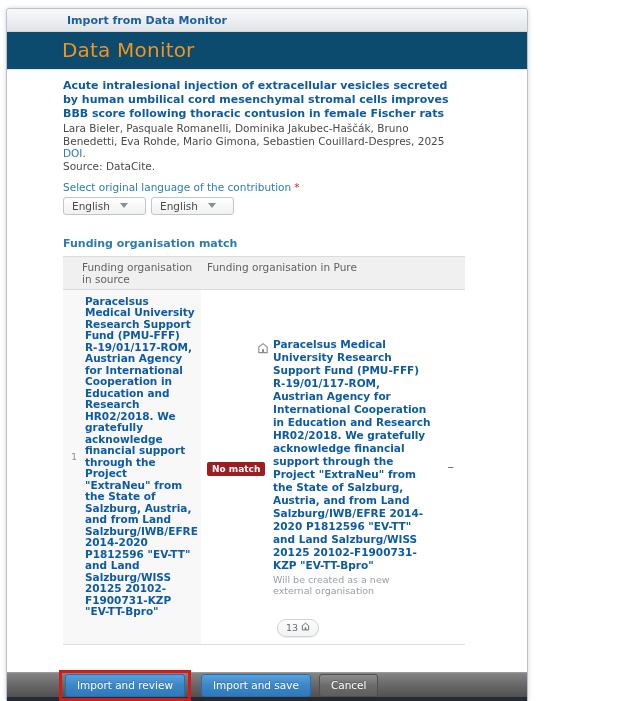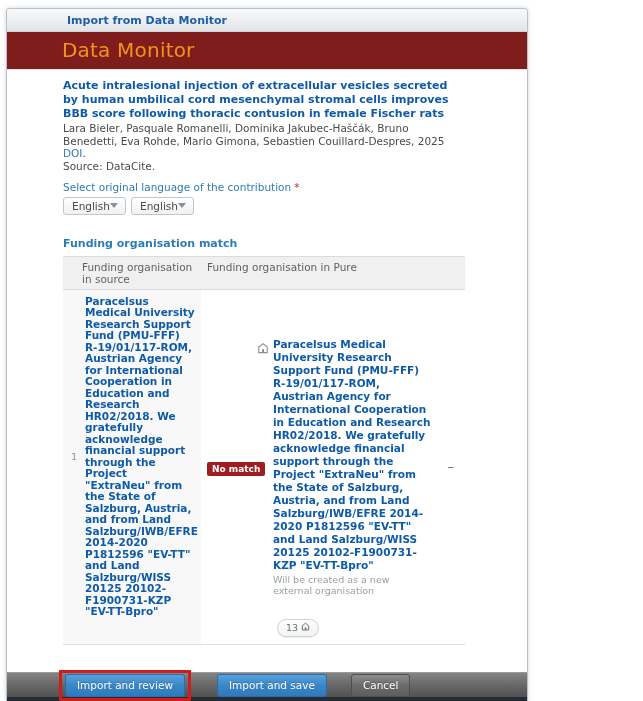--- a/index.html
+++ b/index.html
@@ -14,42 +14,42 @@
   }
 
   .titlebar {
     height:23px; line-height:23px;
     background:linear-gradient(#f8f9fa,#e2e5e8);
     border-bottom:1px solid #cdd2d7;
     padding-left:60px;
     font-size:11px; font-weight:bold; color:#1b5fa8;
   }
 
-  .app-title-wrap { padding:6px 0 7px 55px; border-bottom:1px solid #e3e5e7; background:#7f1d1d; }
+  .app-title-wrap { padding:6px 0 7px 55px; border-bottom:1px solid #e3e5e7; background:#0c4a6e; }
   .app-title { font-size:20px; color:#f3941d; letter-spacing:.2px; }
 
   .content { padding:0 62px 60px 56px; }
 
   .pub-title { margin-top:9px; font-size:11px; font-weight:bold; color:#0d5ba7; line-height:14px; }
   .pub-authors { margin-top:1px; font-size:10.5px; color:#4a4a4a; line-height:12.5px; }
   .doi-link { color:#2e7cb5; cursor:pointer; }
   .pub-source { font-size:10.5px; color:#4a4a4a; line-height:13px; }
 
   .section-bar {
     margin-top:15px; height:17px; line-height:16px;
     background:#eeeeef; border-top:1px solid #dcdee0; border-bottom:1px solid #dcdee0;
     padding-left:10px; font-size:10px; color:#5f6265;
   }
 
   .field-label { margin-top:8px; font-size:10.5px; color:#2e7cb5; }
   .req { color:#cc2222; margin-left:3px; }
 
   .select-box {
-    margin-top:4px; display:inline-flex; align-items:center; 
-    height:18px; padding:0 7px 0 8px;
+    margin-top:4px; display:inline-flex; align-items:center; gap:10px;
+    height:18px; padding:0 17px 0 8px;
     border:1px solid #c2c6ca; border-radius:3px;
     background:linear-gradient(#ffffff,#f0f1f2);
     font-size:10.5px; color:#4a4a4a; cursor:pointer;
   }
   .select-arrow { width:0; height:0; border-left:4px solid transparent; border-right:4px solid transparent; border-top:5px solid #8a8f94; }
 
   .match-heading { margin-top:22px; font-size:11px; font-weight:600; color:#2e7cb5; }
 
   .match-table { margin-top:6px; width:100%; }
   .mt-header { display:flex; background:#f0f0f1; border-top:1px solid #d9dbdd; border-bottom:1px solid #d9dbdd; font-size:10.5px; color:#5f6265; }
@@ -85,21 +85,21 @@
 
   
   .footer {
     position:absolute; left:0; right:0; bottom:0; height:29px;
     background:#262b33;
   }
   .footer-bar {
     position:absolute; left:0; right:0; top:0; height:25px;
     background:linear-gradient(#858585,#6a6a6a 45%,#515151);
     border-top:1px solid #9a9a9a;
-    display:flex; align-items:center; padding-left:52px; gap:24px;
+    display:flex; align-items:center; padding-left:52px; gap:8px;
   }
   .btn { border-radius:3px; font-size:10.5px; color:#fff; padding:4px 11px 5px; cursor:pointer; white-space:nowrap; font-family:inherit; }
   .btn-blue { background:linear-gradient(#58a1dd,#3a86c6 50%,#2f79bd); border:1px solid #2b6cae; text-shadow:0 -1px 0 rgba(0,0,0,.2); }
   .btn-gray { background:linear-gradient(#8d8d8d,#6b6b6b 50%,#5e5e5e); border:1px solid #4e4e4e; text-shadow:0 -1px 0 rgba(0,0,0,.25); }
   .annotation { display:inline-block; border:3px solid #cf1d1d; padding:1px 3px; margin-right:2px; }
 </style>
 </head>
 <body>
 
 <div class="page">

